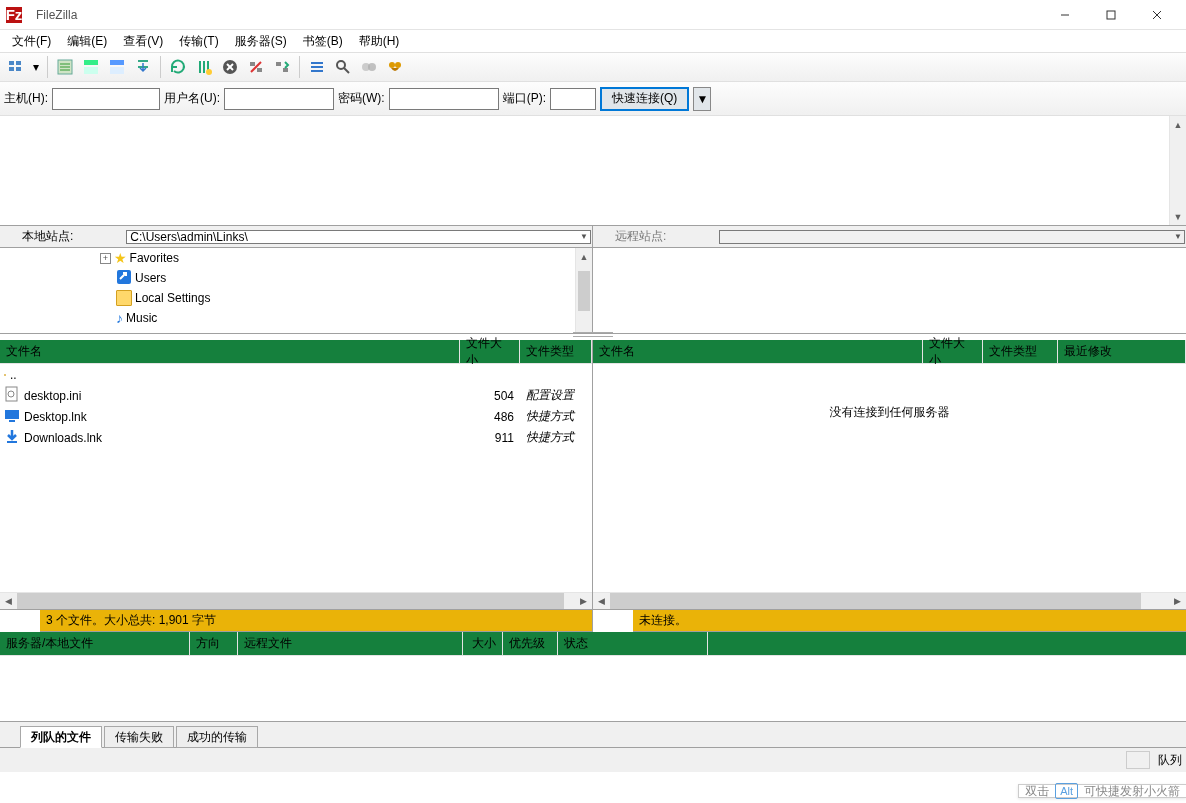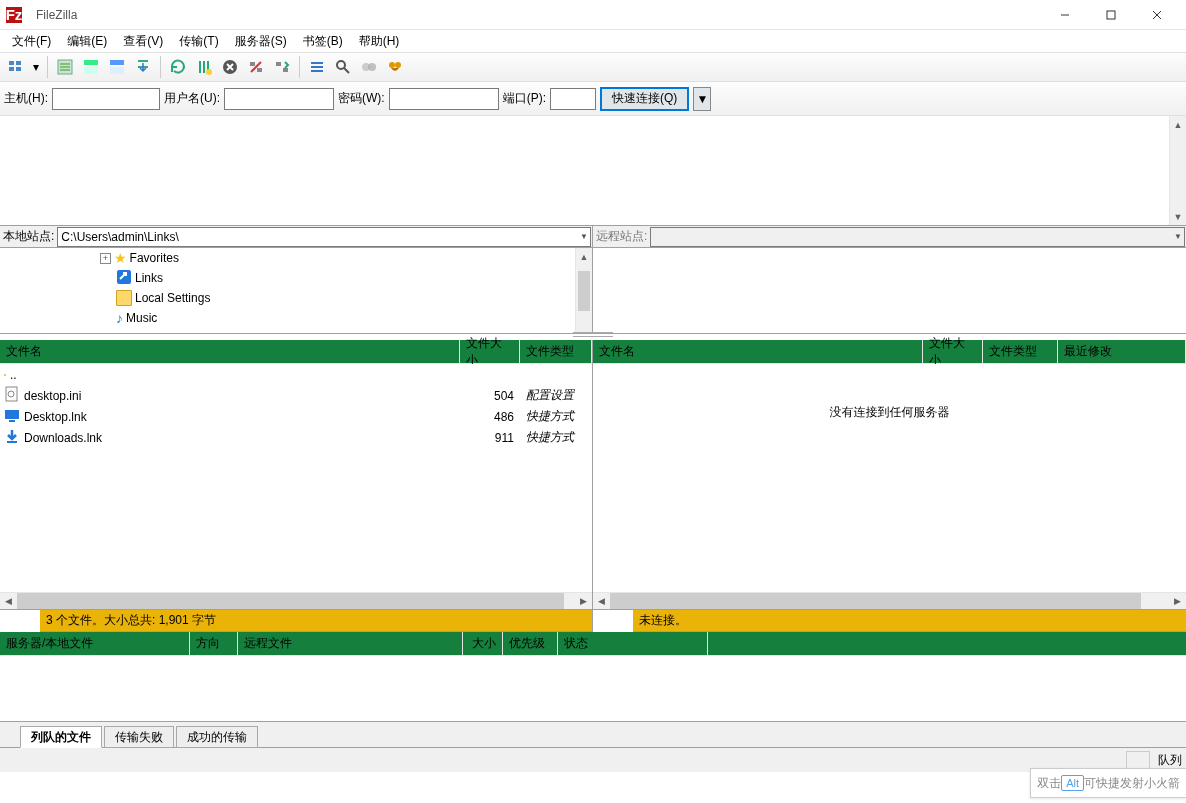--- a/index.html
+++ b/index.html
@@ -34,22 +34,22 @@
 .qc-dd { width:18px; height:24px; border:1px solid #888; background:#e1e6ea; display:flex;align-items:center;justify-content:center;}
 
 
 .logpanel { height: 110px; border-bottom:1px solid #a0a0a0; position:relative; background:#fff;}
 .logpanel .scroll { position:absolute; right:0; top:0; width:17px; height:100%; background:#f0f0f0; border-left:1px solid #e5e5e5; display:flex; flex-direction:column;}
 .scroll .arr { height:17px; display:flex;align-items:center;justify-content:center;color:#606060;font-size:9px;}
 .scroll .track { flex:1; }
 
 
 .pathbar { height:22px; display:flex; align-items:center; background:#f0f0f0; border-bottom:1px solid #a0a0a0;}
-.pathbar .lbl { padding:0 3px; white-space:nowrap;}
-.pathbar .combo { flex:1; height:20px; border:1px solid #7a7a7a; background:#fff; display:flex; align-items:center; padding:0 3px; margin-right:1px; position:relative;}
+.pathbar .lbl { padding:0 14px; white-space:nowrap;margin-left:8px;}
+.pathbar .combo { flex:1; height:14px; border:1px solid #7a7a7a; background:#fff; display:flex; align-items:center; padding:0 3px; margin-right:1px; position:relative;margin-left:39px;}
 .pathbar .combo.disabled { background:#f0f0f0; color:#777;}
 .pathbar .combo .arr { position:absolute; right:2px; font-size:8px; color:#555;}
 
 .mid { display:flex; height: 86px; }
 .mid > div { width:50%; position:relative;}
 .mid .left { border-right:1px solid #a0a0a0;}
 .tree { overflow:hidden; height:100%; border-bottom:1px solid #a0a0a0; position:relative;}
 .tree .scroll { position:absolute; right:0; top:0; width:17px; height:100%; background:#f0f0f0; border-left:1px solid #e5e5e5;}
 .tree-row { height:20px; display:flex; align-items:center; gap:3px; padding-left:100px;}
 .tree-row .exp { width:11px; height:11px; border:1px solid #888; font-size:9px; line-height:9px; text-align:center; color:#555;}
@@ -87,21 +87,21 @@
 .queue { height:90px; border-bottom:1px solid #a0a0a0; background:#fff;}
 .queue .list-header span { }
 .tabsbar { height:26px; display:flex; align-items:flex-end; background:#f0f0f0; border-bottom:1px solid #a0a0a0; padding-left:20px; gap:2px;}
 .tab { height:22px; padding:0 10px; border:1px solid #a8a8a8; background:#eee; display:flex;align-items:center; position:relative; top:1px;}
 .tab.active { background:#fff; border-bottom:1px solid #fff; font-weight:bold;}
 
 .bottom-status { height:24px; background:#f0f0f0; display:flex; align-items:center; justify-content:flex-end; padding-right:4px; gap:8px;}
 .queue-ind{border:1px solid #ccc;width:24px;height:18px;}
 
 
-.hint-overlay { position:absolute; right:0; bottom:5px; height:30px; background:#fff; border:1px solid #ccc; border-right:none; display:flex; align-items:center; padding:0 6px; box-shadow:0 1px 3px rgba(0,0,0,0.1);}
+.hint-overlay { position:absolute; right:0; bottom:5px; height:14px; background:#fff; border:1px solid #ccc; border-right:none; display:flex; align-items:center; padding:0 6px; gap:6px; box-shadow:0 1px 3px rgba(0,0,0,0.1);}
 .hint-overlay .alt { border:1px solid #5aa0e0; color:#5aa0e0; padding:1px 4px; border-radius:2px; font-size:11px;}
 .hint-overlay span{color:#888;}
 </style>
 </head>
 <body>
 
 <div class="titlebar">
   <div class="icon">Fz</div>
   <div class="title">FileZilla</div>
   <div class="win-controls">
@@ -282,21 +282,21 @@
         <div class="exp">+</div>
         <span class="star-icon">★</span>
         <span>Favorites</span>
       </div>
       <div class="tree-row">
         <div class="noexp"></div>
         <span class="link-icon"><svg viewBox="0 0 16 16">
               <rect x="1" y="1" width="14" height="14" fill="#2277dd" rx="2"></rect>
               <path d="M4 10 L10 4 M7 4 h3 v3" stroke="#fff" stroke-width="2" fill="none"></path>
             </svg></span>
-        <span>Links</span>
+        <span>Users</span>
       </div>
       <div class="tree-row">
         <div class="noexp"></div>
         <div class="ficon fold-yellow"></div>
         <span>Local Settings</span>
       </div>
       <div class="tree-row">
         <div class="noexp"></div>
         <span style="color:#2277dd;font-size:14px">♪</span>
         <span>Music</span>

